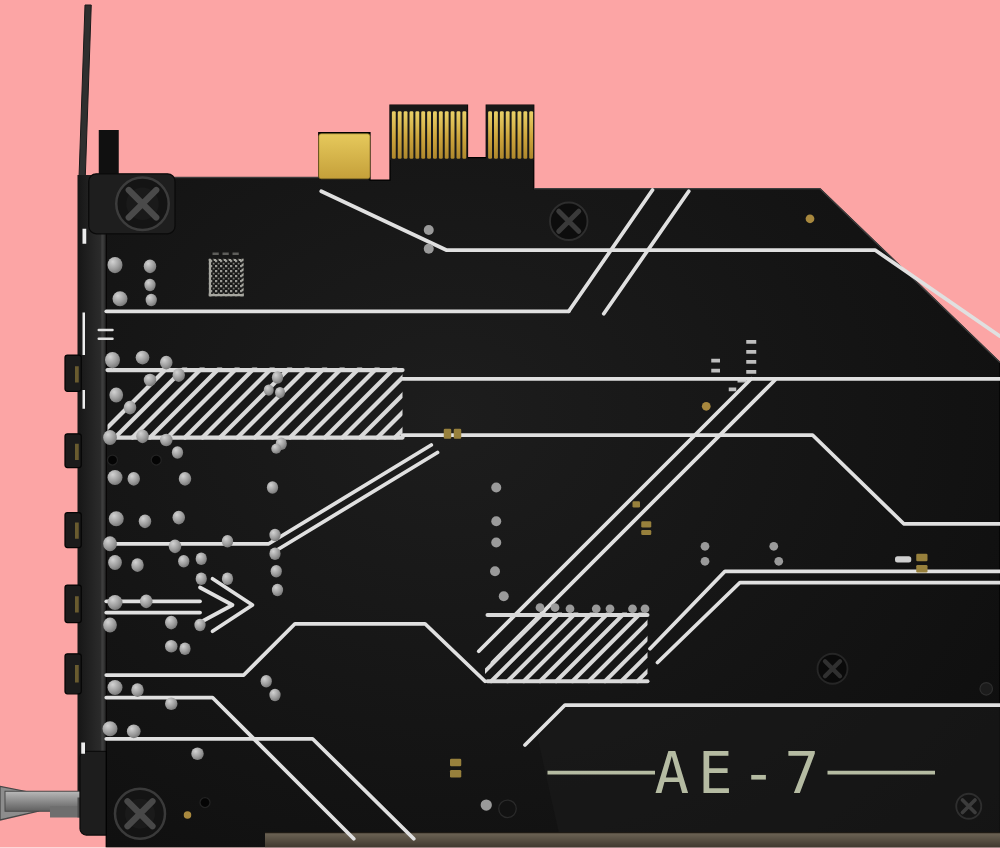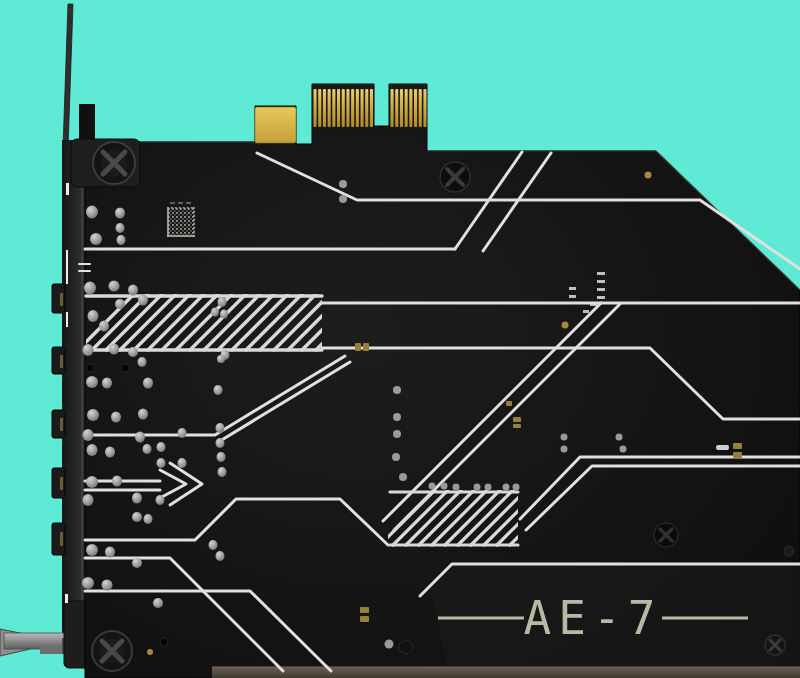--- a/index.html
+++ b/index.html
@@ -1,16 +1,16 @@
 <!DOCTYPE html>
 <html><head>
 <meta charset="utf-8">
 <style>
   html,body{margin:0;padding:0;background:#ffffff;}
-  .stage{position:relative;width:800px;height:678px;background:#5eead4;overflow:hidden;
+  .stage{position:relative;width:800px;height:678px;background:#fca5a5;overflow:hidden;
          font-family:"DejaVu Sans Mono","Liberation Mono",monospace;}
   svg{display:block;}
   text.marking{font-family:"DejaVu Sans Mono","Liberation Mono",monospace;
                font-size:46px;letter-spacing:7px;fill:#b5bba2;}
 </style>
 </head>
 <body>
 
 <div class="stage">
 <svg width="800" height="678" viewBox="0 0 800 678">

